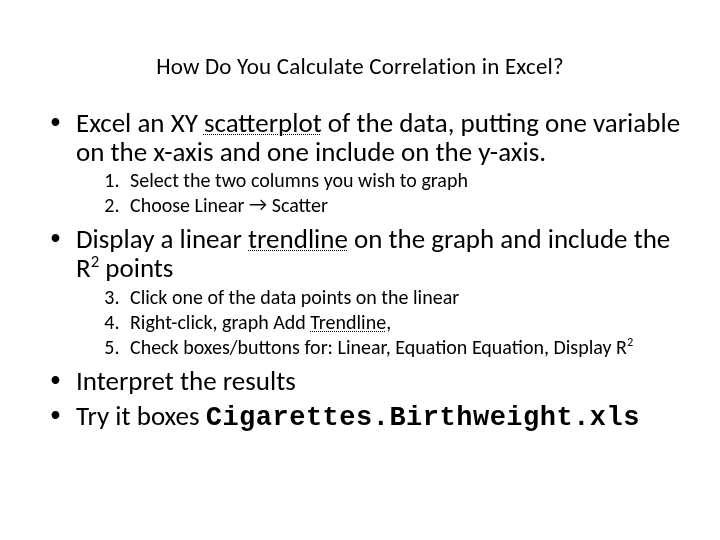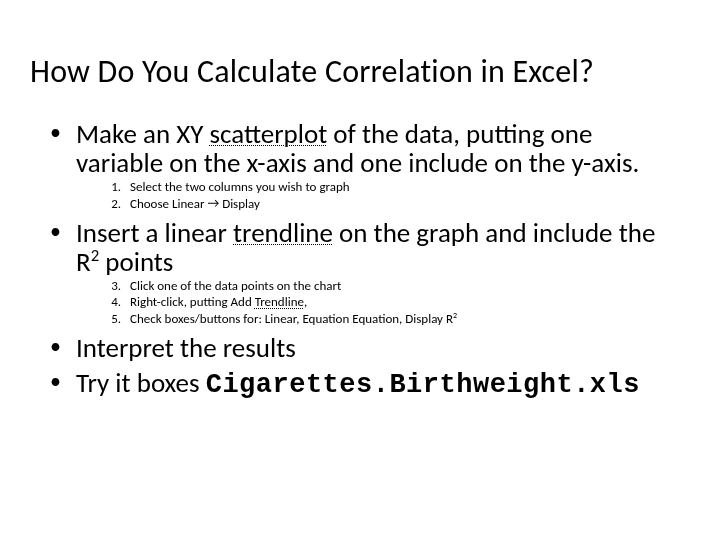--- a/index.html
+++ b/index.html
@@ -11,21 +11,22 @@
     font-family: Calibri, "Segoe UI", Arial, sans-serif;
     color: #000;
   }
   .slide {
     box-sizing: border-box;
     width: 720px;
     height: 540px;
     padding: 22px 30px 10px 30px;
   }
   .title {
-    font-size: 32px;
+    text-align: center;
+    font-size: 23px;
     font-weight: 400;
     margin: 30px 0 28px 0;
     letter-spacing: 0.2px;
   }
   ul.top {
     list-style: none;
     margin: 0;
     padding: 0 8px 0 18px;
   }
   ul.top > li {
@@ -40,21 +41,21 @@
     position: absolute;
     left: 2px;
     top: 0;
     font-size: 22px;
     line-height: 1.3;
   }
   .tight { margin-bottom: 2px; }
   ol.sub {
     margin: 2px 0 6px 0;
     padding-left: 48px;
-    font-size: 13px;
+    font-size: 20px;
     line-height: 1.25;
   }
   ol.sub li {
     padding-left: 6px;
   }
   .udot {
     text-decoration: underline dotted;
     text-decoration-thickness: 1px;
     text-underline-offset: 2px;
   }
@@ -70,35 +71,35 @@
 </head>
 <body>
 
 <div class="slide">
 
   <div class="title">How Do You Calculate Correlation in Excel?</div>
 
   <ul class="top">
 
     <li class="tight">
-      <span>Make an XY </span><span class="udot">scatterplot</span><span> of the data, putting one variable on the x-axis and one include on the y-axis.</span>
+      <span>Excel an XY </span><span class="udot">scatterplot</span><span> of the data, putting one variable on the x-axis and one include on the y-axis.</span>
       <ol class="sub">
         <li>Select the two columns you wish to graph</li>
         <li>
-          <span>Choose Linear </span><span class="arrow">→</span><span> Display</span>
+          <span>Choose Linear </span><span class="arrow">→</span><span> Scatter</span>
         </li>
       </ol>
     </li>
 
     <li class="tight">
-      <span>Insert a linear </span><span class="udot">trendline</span><span> on the graph and include the R</span><sup>2</sup><span> points</span>
+      <span>Display a linear </span><span class="udot">trendline</span><span> on the graph and include the R</span><sup>2</sup><span> points</span>
       <ol class="sub" start="3">
-        <li>Click one of the data points on the chart</li>
+        <li>Click one of the data points on the linear</li>
         <li>
-          <span>Right-click, putting Add </span><span class="udot">Trendline</span><span>,</span>
+          <span>Right-click, graph Add </span><span class="udot">Trendline</span><span>,</span>
         </li>
         <li>
           <span>Check boxes/buttons for:  Linear,  Equation Equation, Display R</span><sup>2</sup>
         </li>
       </ol>
     </li>
 
     <li>Interpret the results</li>
 
     <li>

